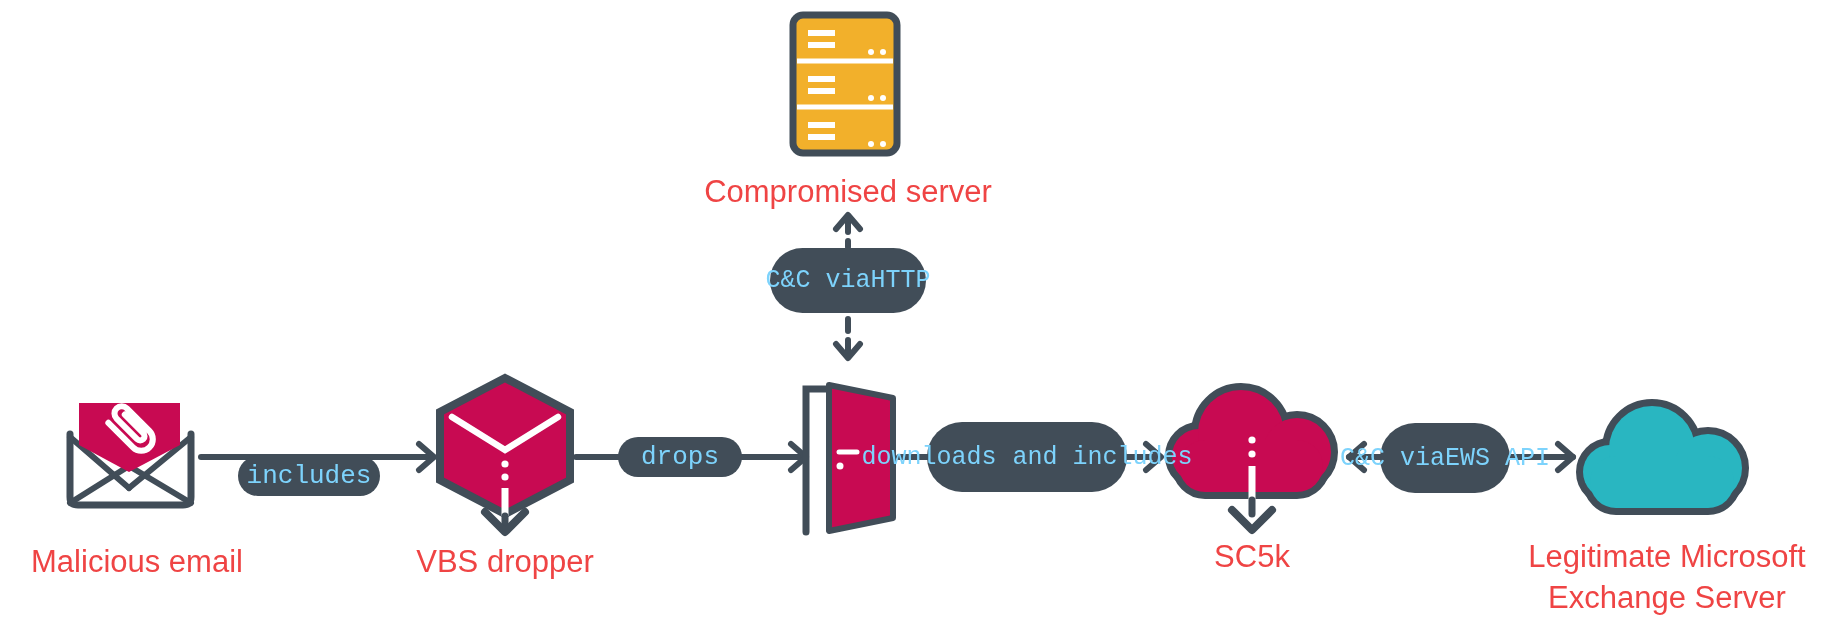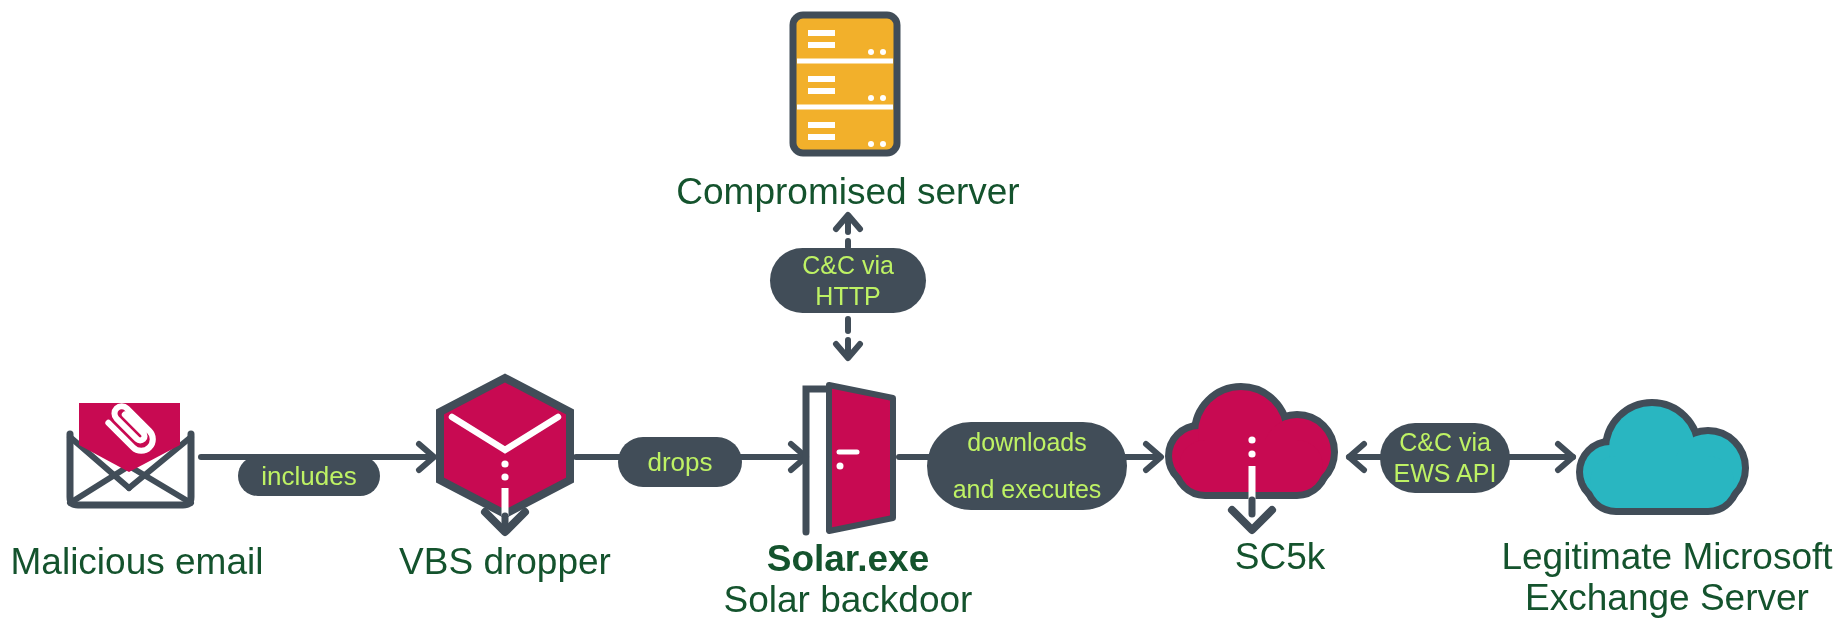--- a/index.html
+++ b/index.html
@@ -6,40 +6,40 @@
   .canvas{
     position:relative;
     width:1842px;height:638px;
     background:#ffffff;
     font-family:"Liberation Sans",sans-serif;
     overflow:hidden;
   }
   .layer{position:absolute;left:0;top:0;}
   .node-label{
     position:absolute;
-    color:#14532d;
-    font-size:37px;
+    color:#ef4444;
+    font-size:31px;
     line-height:41px;
     text-align:center;
     white-space:nowrap;
   }
   .node-label .bold{font-weight:bold;}
   .pill{
     position:absolute;
     background:#414d58;
-    color:#bef264;
+    color:#7dd3fc;
     border-radius:999px;
     display:flex;
-    flex-direction:column;
     align-items:center;
     justify-content:center;
     text-align:center;
     font-size:26px;
     line-height:30px;
     white-space:nowrap;
+    font-family:Liberation Mono, monospace;
   }
   .pill.two-line{font-size:25px;line-height:31px;}
 </style>
 </head>
 <body>
 
 <div class="canvas">
 
   <svg class="layer" width="1842" height="638" viewBox="0 0 1842 638">
 
@@ -176,33 +176,29 @@
     <span>C&amp;C via</span>
     <span>HTTP</span>
   </div>
 
   <div class="node-label" style="left:7px;top:541px;width:260px;">Malicious email</div>
 
   <div class="pill" style="left:238px;top:456px;width:142px;height:40px;">includes</div>
 
   <div class="node-label" style="left:355px;top:541px;width:300px;">VBS dropper</div>
 
-  <div class="pill" style="left:618px;top:437px;width:124px;height:50px;">drops</div>
-
-  <div class="node-label" style="left:698px;top:538px;width:300px;">
-    <div class="bold">Solar.exe</div>
-    <div>Solar backdoor</div>
-  </div>
-
-  <div class="pill two-line" style="left:927px;top:422px;width:200px;height:88px;gap:16px;">
+  <div class="pill" style="left:618px;top:437px;width:124px;height:40px;">drops</div>
+
+
+  <div class="pill two-line" style="left:927px;top:422px;width:200px;height:70px;gap:16px;">
     <span>downloads</span>
-    <span>and executes</span>
-  </div>
-
-  <div class="node-label" style="left:1130px;top:536px;width:300px;">
+    <span>and includes</span>
+  </div>
+
+  <div class="node-label" style="left:1102px;top:536px;width:300px;">
     <div>SC5k</div>
   </div>
 
   <div class="pill two-line" style="left:1380px;top:423px;width:130px;height:70px;">
     <span>C&amp;C via</span>
     <span>EWS API</span>
   </div>
 
   <div class="node-label" style="left:1477px;top:536px;width:380px;">
     <div>Legitimate Microsoft</div>

